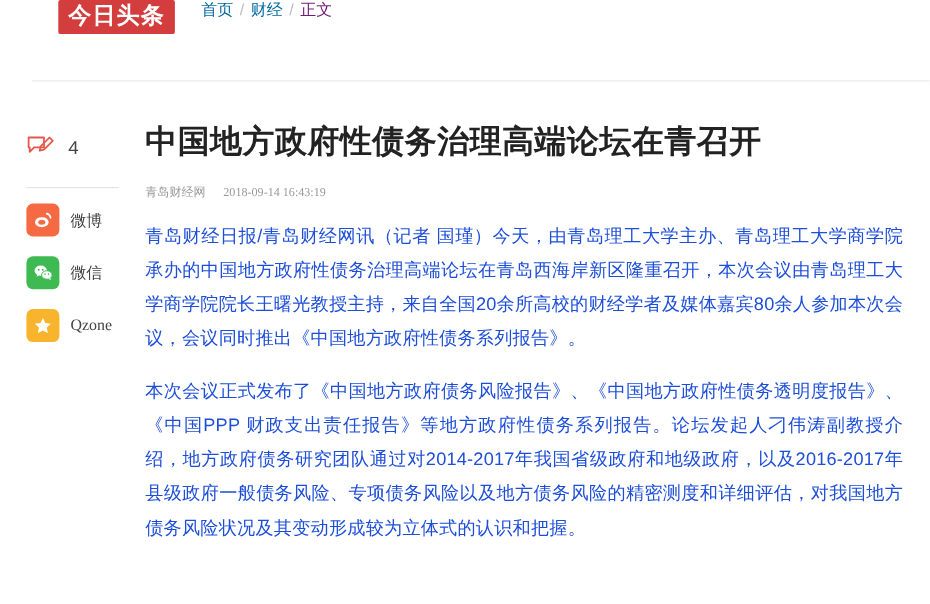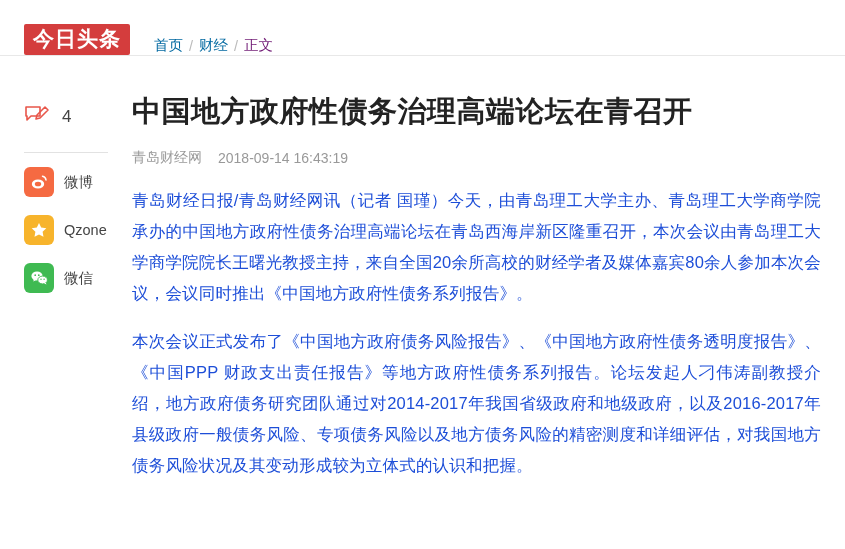--- a/index.html
+++ b/index.html
@@ -16,26 +16,27 @@
   }
   .page {
     position: relative;
     width: 845px;
     height: 549px;
     background: #fff;
   }
   
   .header {
     position: relative;
-    height: 56px;
+    height: 74px;
     border-bottom: 1px solid #e8e8e8;
     display: flex;
-    align-items: flex-end;
+    align-items: flex-start;
     padding-left: 24px;
     box-sizing: border-box;
+    margin-left: 29px;
   }
   .logo {
     background: #d43d3d;
     color: #fff;
     font-size: 21px;
     font-weight: bold;
     letter-spacing: 1px;
     padding: 4px 9px 5px 9px;
     line-height: 1.05;
     border-radius: 2px;
@@ -91,20 +92,21 @@
   .rail-divider {
     width: 84px;
     height: 1px;
     background: #e2e2e2;
     margin: 6px 0 14px 0;
   }
   .share-item {
     display: flex;
     align-items: center;
     margin-bottom: 18px;
+    font-family: Liberation Serif, serif;
   }
   .share-badge {
     width: 30px;
     height: 30px;
     border-radius: 6px;
     display: flex;
     align-items: center;
     justify-content: center;
     color: #fff;
     font-size: 17px;
@@ -127,24 +129,25 @@
     font-size: 29px;
     font-weight: bold;
     color: #222;
     line-height: 1.35;
     margin: 18px 0 0 0;
     letter-spacing: 0.5px;
     font-family: Liberation Serif, serif;
   }
   .meta {
     margin-top: 18px;
-    font-size: 14px;
+    font-size: 11px;
     color: #999;
     display: flex;
     align-items: center;
+    font-family: Liberation Serif, serif;
   }
   .meta .source { margin-right: 16px; }
   .article-body {
     margin-top: 18px;
   }
   .para {
     font-size: 16.5px;
     line-height: 31px;
     color: #1d4ed8;
     margin: 0 0 17px 0;
@@ -194,47 +197,47 @@
 
       <div class="share-item">
         <span class="share-badge" style="background:#f56a42;">
           <svg width="18" height="18" viewBox="0 0 18 18">
             <ellipse cx="8" cy="11" rx="6.2" ry="4.6" fill="#fff"></ellipse>
             <ellipse cx="8" cy="11" rx="3.2" ry="2.3" fill="#f56a42"></ellipse>
             <path d="M12.5 3.2 A4.4 4.4 0 0 1 16 7" fill="none" stroke="#fff" stroke-width="1.5" stroke-linecap="round"></path>
           </svg>
         </span>
         <span class="share-label">微博</span>
-      </div>
-
-      <div class="share-item">
-        <span class="share-badge" style="background:#f7b42c;">
-          <svg width="18" height="18" viewBox="0 0 18 18">
-            <polygon points="9,2 11.2,6.6 16.3,7.3 12.6,10.8 13.5,15.8 9,13.4 4.5,15.8 5.4,10.8 1.7,7.3 6.8,6.6" fill="#fff"></polygon>
-          </svg>
-        </span>
-        <span class="share-label">Qzone</span>
       </div>
 
       <div class="share-item">
         <span class="share-badge" style="background:#3fba52;">
           <svg width="19" height="18" viewBox="0 0 19 18">
             <ellipse cx="7" cy="7" rx="5.6" ry="4.6" fill="#fff"></ellipse>
             <polygon points="4.2,10 3.2,12.6 5.8,11.3" fill="#fff"></polygon>
             <ellipse cx="12.6" cy="11" rx="4.8" ry="3.9" fill="#fff" stroke="#3fba52" stroke-width="0.9"></ellipse>
             <polygon points="15.6,13.6 16.5,15.6 14.2,14.6" fill="#fff"></polygon>
             <circle cx="5.2" cy="6.2" r="0.85" fill="#3fba52"></circle>
             <circle cx="8.8" cy="6.2" r="0.85" fill="#3fba52"></circle>
             <circle cx="11" cy="10.2" r="0.7" fill="#3fba52"></circle>
             <circle cx="14.1" cy="10.2" r="0.7" fill="#3fba52"></circle>
           </svg>
         </span>
         <span class="share-label">微信</span>
       </div>
 
+      <div class="share-item">
+        <span class="share-badge" style="background:#f7b42c;">
+          <svg width="18" height="18" viewBox="0 0 18 18">
+            <polygon points="9,2 11.2,6.6 16.3,7.3 12.6,10.8 13.5,15.8 9,13.4 4.5,15.8 5.4,10.8 1.7,7.3 6.8,6.6" fill="#fff"></polygon>
+          </svg>
+        </span>
+        <span class="share-label">Qzone</span>
+      </div>
+
     </div>
 
     <div class="article">
       <h1 class="article-title">中国地方政府性债务治理高端论坛在青召开</h1>
       <div class="meta">
         <span class="source">青岛财经网</span>
         <span class="time">2018-09-14 16:43:19</span>
       </div>
       <div class="article-body">
         <p class="para">青岛财经日报/青岛财经网讯（记者 国瑾）今天，由青岛理工大学主办、青岛理工大学商学院承办的中国地方政府性债务治理高端论坛在青岛西海岸新区隆重召开，本次会议由青岛理工大学商学院院长王曙光教授主持，来自全国20余所高校的财经学者及媒体嘉宾80余人参加本次会议，会议同时推出《中国地方政府性债务系列报告》。</p>

